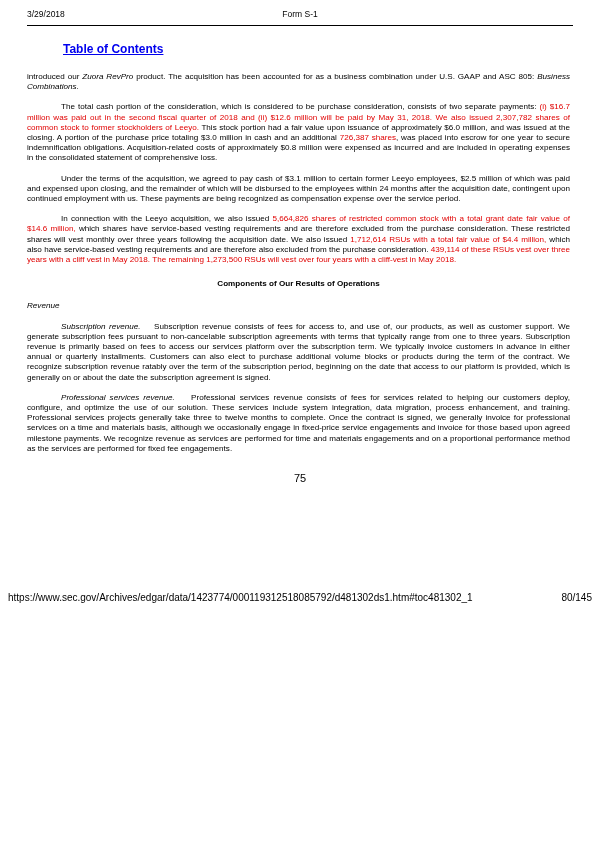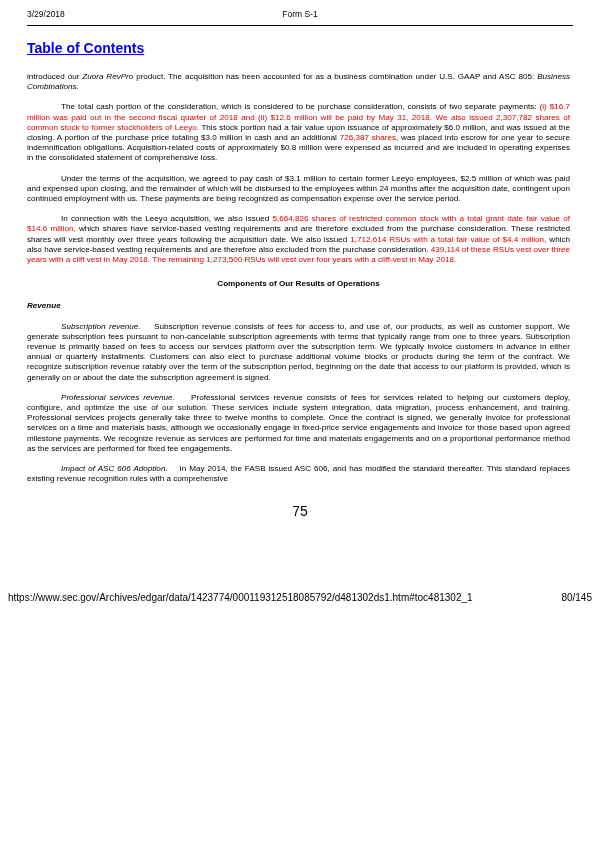--- a/index.html
+++ b/index.html
@@ -24,53 +24,54 @@
   .print-header .left  { text-align: left; }
   .print-header .mid   { text-align: center; }
   .print-header .right { text-align: right; }
   .header-rule {
     border: none;
     border-top: 1px solid #000000;
     margin: 6px 27px 0 27px;
   }
   .toc-wrap { margin: 13px 27px 0 27px; }
   .toc-link {
-    font-size: 14px;
+    font-size: 12px;
     font-weight: bold;
     color: #0000EE;
     text-decoration: underline;
+    margin-left: 36px;
   }
   
   .doc-body {
     margin: 15px 30px 0 27px;
     font-size: 8.1px;
     line-height: 10.2px;
     text-align: justify;
   }
   .doc-body .para { margin: 0 0 10px 0; }
   .doc-body .para.indent { text-indent: 34px; }
   .doc-body .heading {
     margin: 14px 0 12px 0;
     text-align: center;
     font-weight: bold;
     text-indent: 0;
   }
   .doc-body .subheading {
     margin: 0 0 10px 0;
-    font-weight: bold;
+    font-weight: normal;
     font-style: italic;
     text-align: left;
     text-indent: 0;
   }
   .seg-italic { font-style: italic; }
   .seg-red { color: var(--red-text, #e00000); }
   .page-number {
     margin-top: 18px;
     text-align: center;
-    font-size: 14px;
+    font-size: 11px;
   }
   
   .print-footer {
     position: absolute;
     left: 8px;
     right: 8px;
     bottom: 7px;
     display: flex;
     justify-content: space-between;
     font-size: 10px;
@@ -96,21 +97,20 @@
 
   <div class="doc-body" id="doc-body">
       <p class="para"><span>introduced our </span><span class="seg-italic">Zuora RevPro</span><span> product. The acquisition has been accounted for as a business combination under U.S. GAAP and ASC 805: </span><span class="seg-italic">Business Combinations</span><span>.</span></p>
       <p class="para indent"><span>The total cash portion of the consideration, which is considered to be purchase consideration, consists of two separate payments: </span><span class="seg-red">(i) $16.7 million was paid out in the second fiscal quarter of 2018 and (ii) $12.6 million will be paid by May 31, 2018. We also issued 2,307,782 shares of common stock to former stockholders of Leeyo.</span><span> This stock portion had a fair value upon issuance of approximately $6.0 million, and was issued at the closing. A portion of the purchase price totaling $3.0 million in cash and an additional </span><span class="seg-red">726,387 shares</span><span>, was placed into escrow for one year to secure indemnification obligations. Acquisition-related costs of approximately $0.8 million were expensed as incurred and are included in operating expenses in the consolidated statement of comprehensive loss.</span></p>
       <p class="para indent"><span>Under the terms of the acquisition, we agreed to pay cash of $3.1 million to certain former Leeyo employees, $2.5 million of which was paid and expensed upon closing, and the remainder of which will be disbursed to the employees within 24 months after the acquisition date, contingent upon continued employment with us. These payments are being recognized as compensation expense over the service period.</span></p>
       <p class="para indent"><span>In connection with the Leeyo acquisition, we also issued </span><span class="seg-red">5,664,826 shares of restricted common stock with a total grant date fair value of $14.6 million,</span><span> which shares have service-based vesting requirements and are therefore excluded from the purchase consideration. These restricted shares will vest monthly over three years following the acquisition date. We also issued </span><span class="seg-red">1,712,614 RSUs with a total fair value of $4.4 million,</span><span> which also have service-based vesting requirements and are therefore also excluded from the purchase consideration. </span><span class="seg-red">439,114 of these RSUs vest over three years with a cliff vest in May 2018. The remaining 1,273,500 RSUs will vest over four years with a cliff-vest in May 2018.</span></p>
       <p class="heading"><span>Components of Our Results of Operations</span></p>
       <p class="subheading"><span>Revenue</span></p>
       <p class="para indent"><span class="seg-italic">Subscription revenue.</span><span>&nbsp;&nbsp;&nbsp; Subscription revenue consists of fees for access to, and use of, our products, as well as customer support. We generate subscription fees pursuant to non-cancelable subscription agreements with terms that typically range from one to three years. Subscription revenue is primarily based on fees to access our services platform over the subscription term. We typically invoice customers in advance in either annual or quarterly installments. Customers can also elect to purchase additional volume blocks or products during the term of the contract. We recognize subscription revenue ratably over the term of the subscription period, beginning on the date that access to our platform is provided, which is generally on or about the date the subscription agreement is signed.</span></p>
       <p class="para indent"><span class="seg-italic">Professional services revenue.</span><span>&nbsp;&nbsp;&nbsp; Professional services revenue consists of fees for services related to helping our customers deploy, configure, and optimize the use of our solution. These services include system integration, data migration, process enhancement, and training. Professional services projects generally take three to twelve months to complete. Once the contract is signed, we generally invoice for professional services on a time and materials basis, although we occasionally engage in fixed-price service engagements and invoice for those based upon agreed milestone payments. We recognize revenue as services are performed for time and materials engagements and on a proportional performance method as the services are performed for fixed fee engagements.</span></p>
-      <p class="para indent"><span class="seg-italic">Impact of ASC 606 Adoption.</span><span>&nbsp;&nbsp;&nbsp; In May 2014, the FASB issued ASC 606, and has modified the standard thereafter. This standard replaces existing revenue recognition rules with a comprehensive</span></p>
     </div>
 
   <div class="page-number">75</div>
 
   <div class="print-footer">
     <span>https://www.sec.gov/Archives/edgar/data/1423774/000119312518085792/d481302ds1.htm#toc481302_1</span>
     <span>80/145</span>
   </div>
 
 </div>

